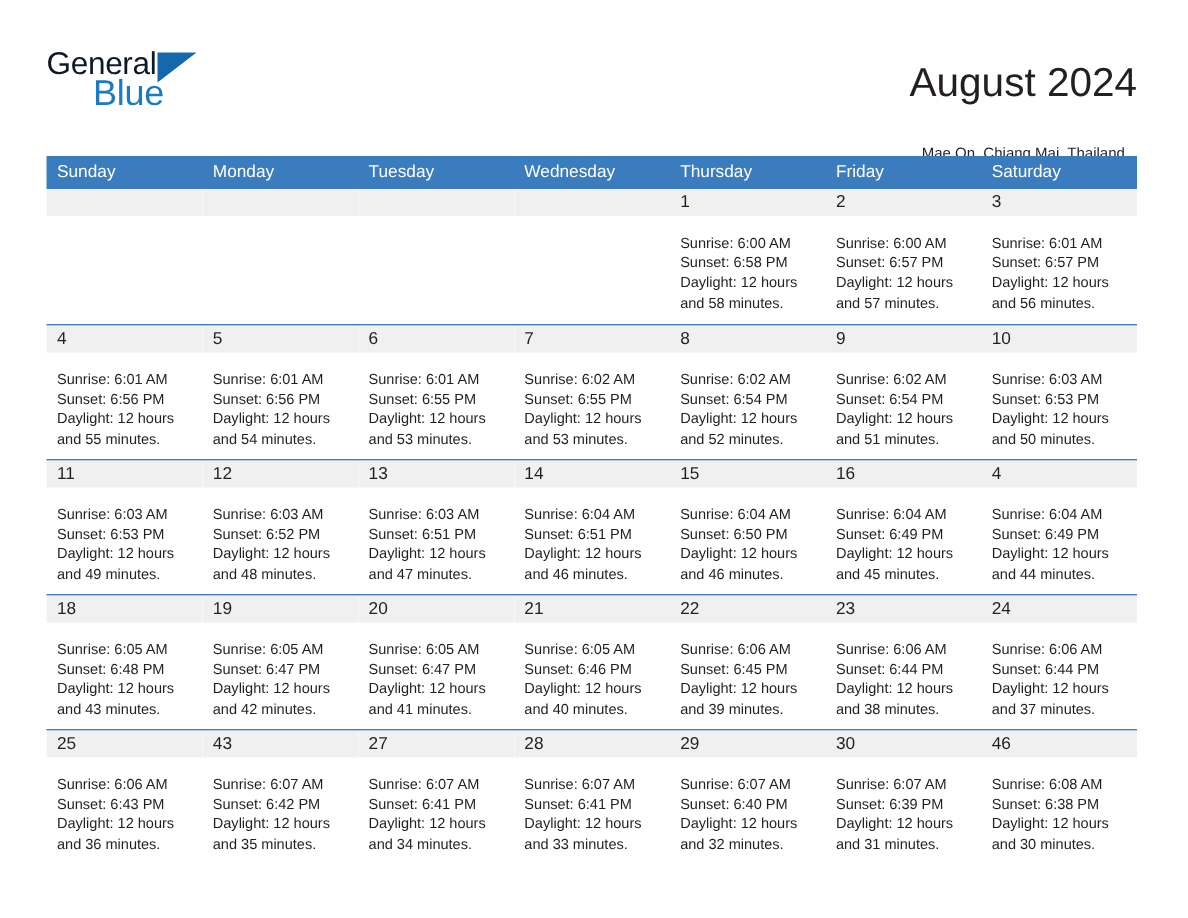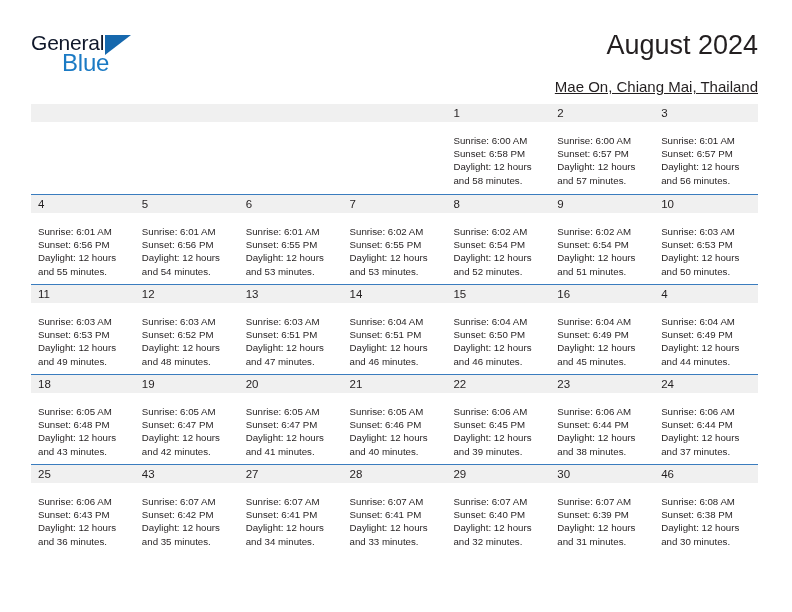--- a/index.html
+++ b/index.html
@@ -62,34 +62,34 @@
     top: 3px;
     width: 0;
     height: 0;
     border-left: 26px solid #1668ad;
     border-bottom: 20px solid transparent;
   }
 
   .title-block {
     position: absolute;
     right: 0;
-    top: 1px;
-    text-align: right;
+    top: 11px;
+    text-align: center;
   }
   .cal-title {
     font-size: 27px;
     color: #231f20;
     line-height: 33px;
     white-space: nowrap;
   }
   .cal-subtitle {
-    font-size: 15px;
+    font-size: 10px;
     color: #231f20;
     line-height: 18px;
-    margin-top: 16px;
+    margin-top: 22px;
     white-space: nowrap;
     text-decoration: underline;
   }
 
   
   .calendar {
     position: absolute;
     left: 31px;
     top: 104px;
     width: 727px;
@@ -159,20 +159,29 @@
     </div>
 
     <div class="title-block">
       <div class="cal-title">August 2024</div>
       <div class="cal-subtitle">Mae On, Chiang Mai, Thailand</div>
     </div>
 
   </div>
 
   <div class="calendar">
+    <div class="weekdays">
+        <div class="weekday">Sunday</div>
+        <div class="weekday">Monday</div>
+        <div class="weekday">Tuesday</div>
+        <div class="weekday">Wednesday</div>
+        <div class="weekday">Thursday</div>
+        <div class="weekday">Friday</div>
+        <div class="weekday">Saturday</div>
+      </div>
     <div class="weeks">
         <div class="week first">
           <div class="daycell empty">
             <div class="daynum-band">
               <div class="daynum"></div>
             </div>
           </div>
           <div class="daycell empty">
             <div class="daynum-band">
               <div class="daynum"></div>

